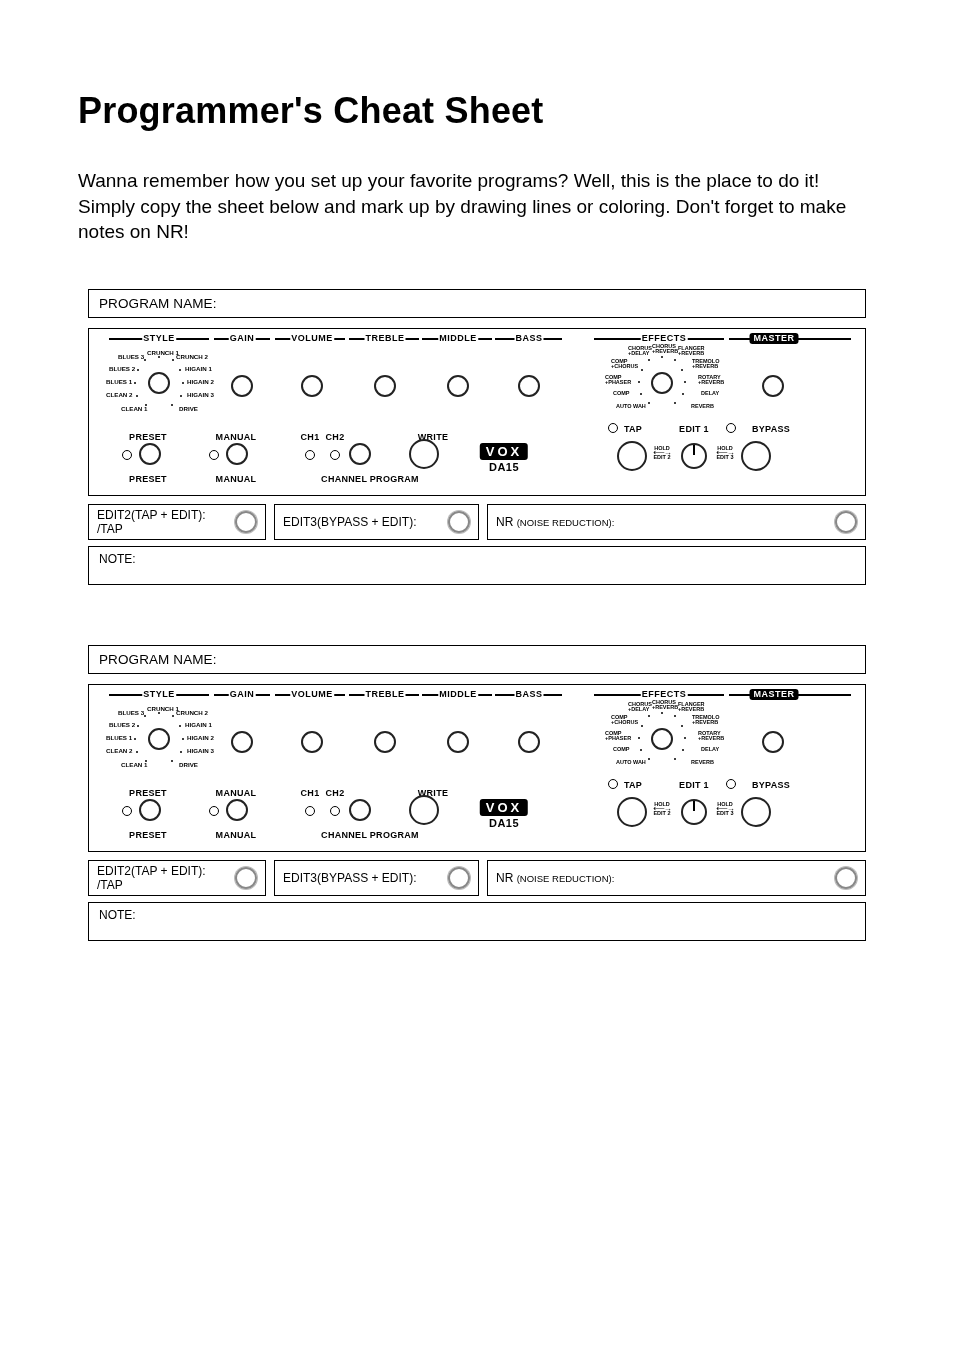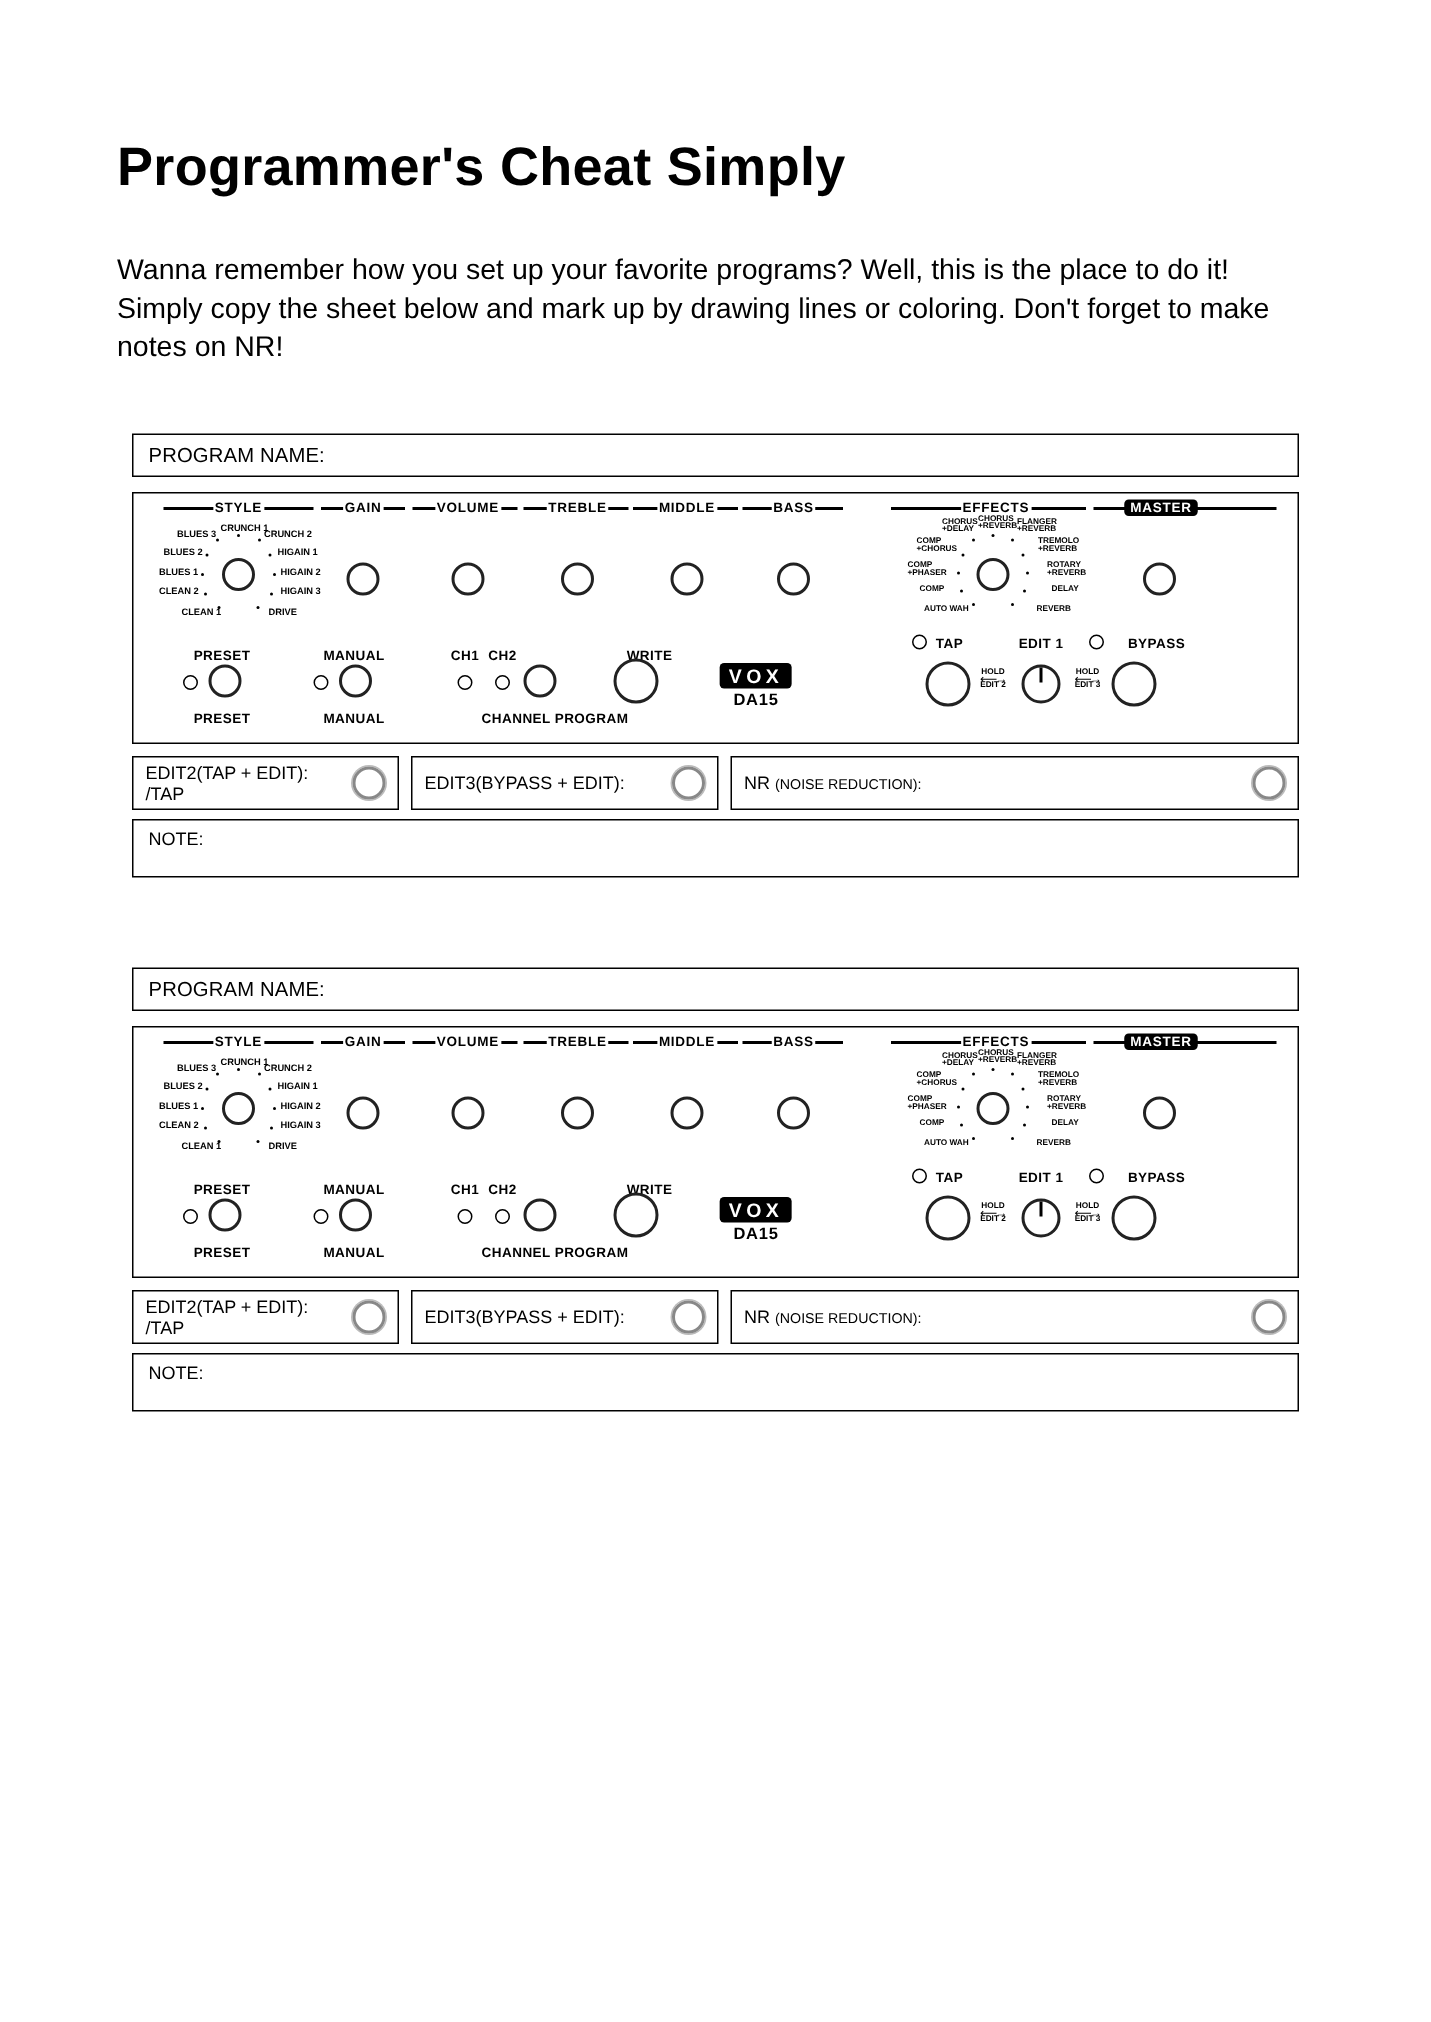--- a/index.html
+++ b/index.html
@@ -147,21 +147,21 @@
     .eff { position:absolute; font-size:5.5px; font-weight:bold; white-space:nowrap; line-height:1;}
     
     .holdgroup{ position:absolute; width:30px; text-align:center;}
     .holdgroup .hold{font-size:5.5px; font-weight:bold;}
     .holdgroup .arrow{font-size:8px; line-height:0.4; letter-spacing:-1px;}
     .holdgroup .under{font-size:5.5px; font-weight:bold; margin-top:0;}
   </style>
 </head>
 <body>
 
-<h1>Programmer's Cheat Simply</h1>
+<h1>Programmer's Cheat Sheet</h1>
 <p class="intro">Wanna remember how you set up your favorite programs? Well, this is the place to do it! Simply copy the sheet below and mark up by drawing lines or coloring. Don't forget to make notes on NR!</p>
 
 <div id="sheets-container">
     <div class="sheet" style="">
   <div class="program-name">PROGRAM NAME:</div>
 
   <div class="panel">
 
     <div class="bar" style="left:20px; width:100px;"></div>
     <div class="bar" style="left:125px; width:56px;"></div>

